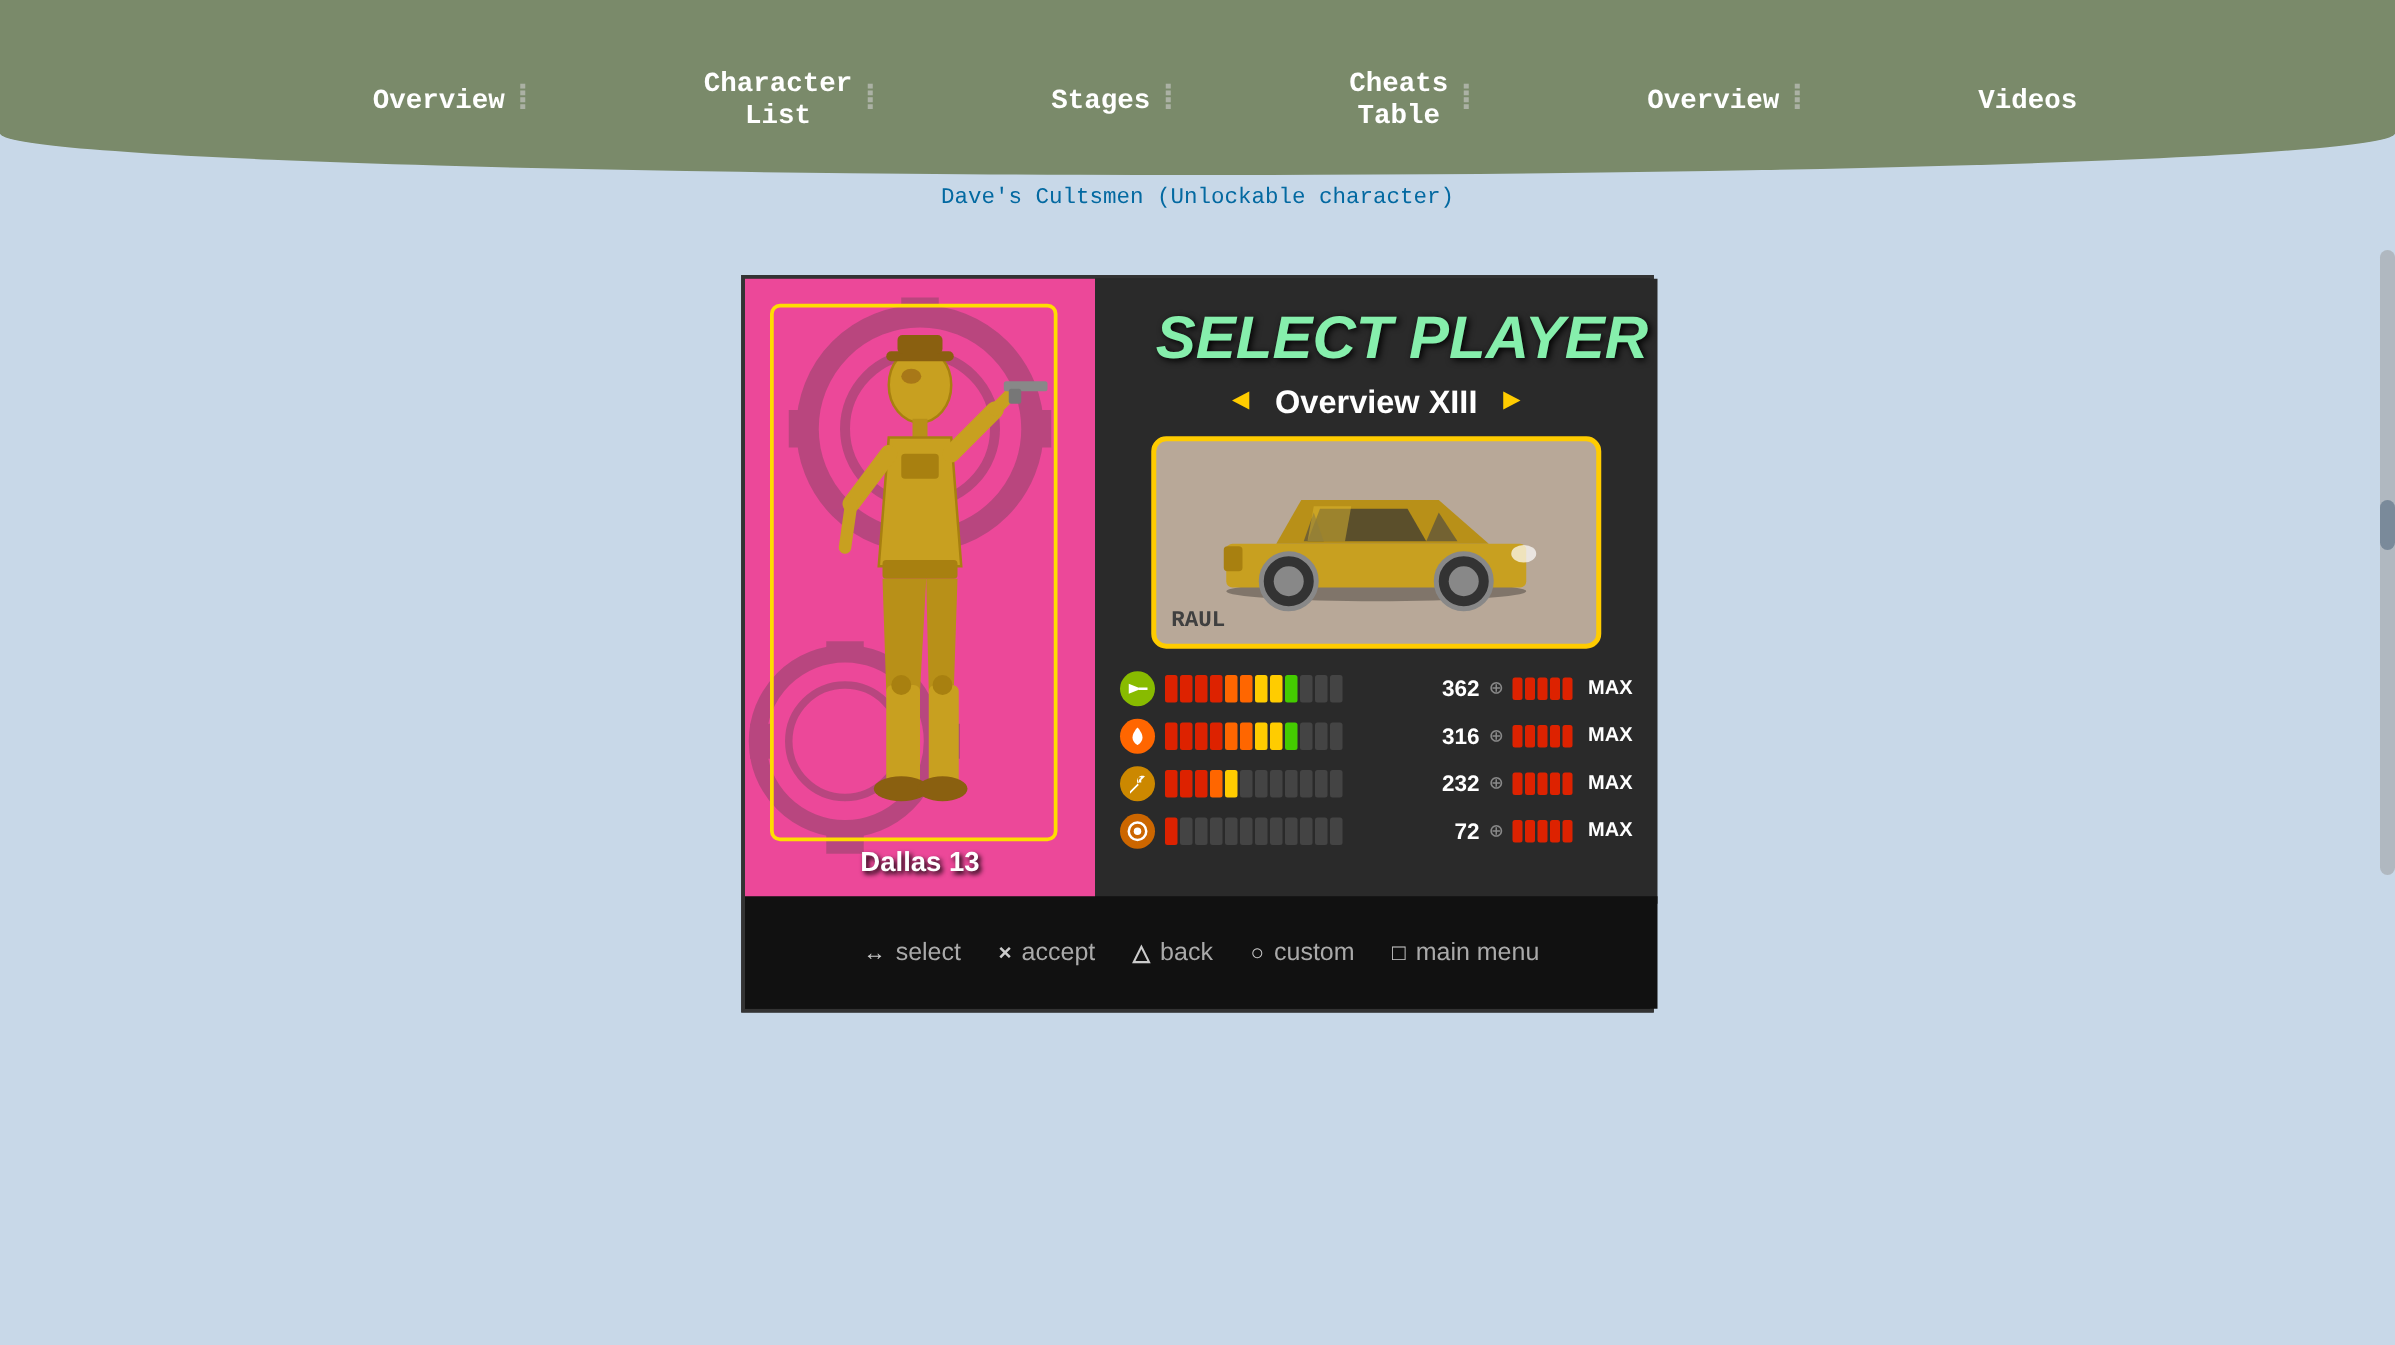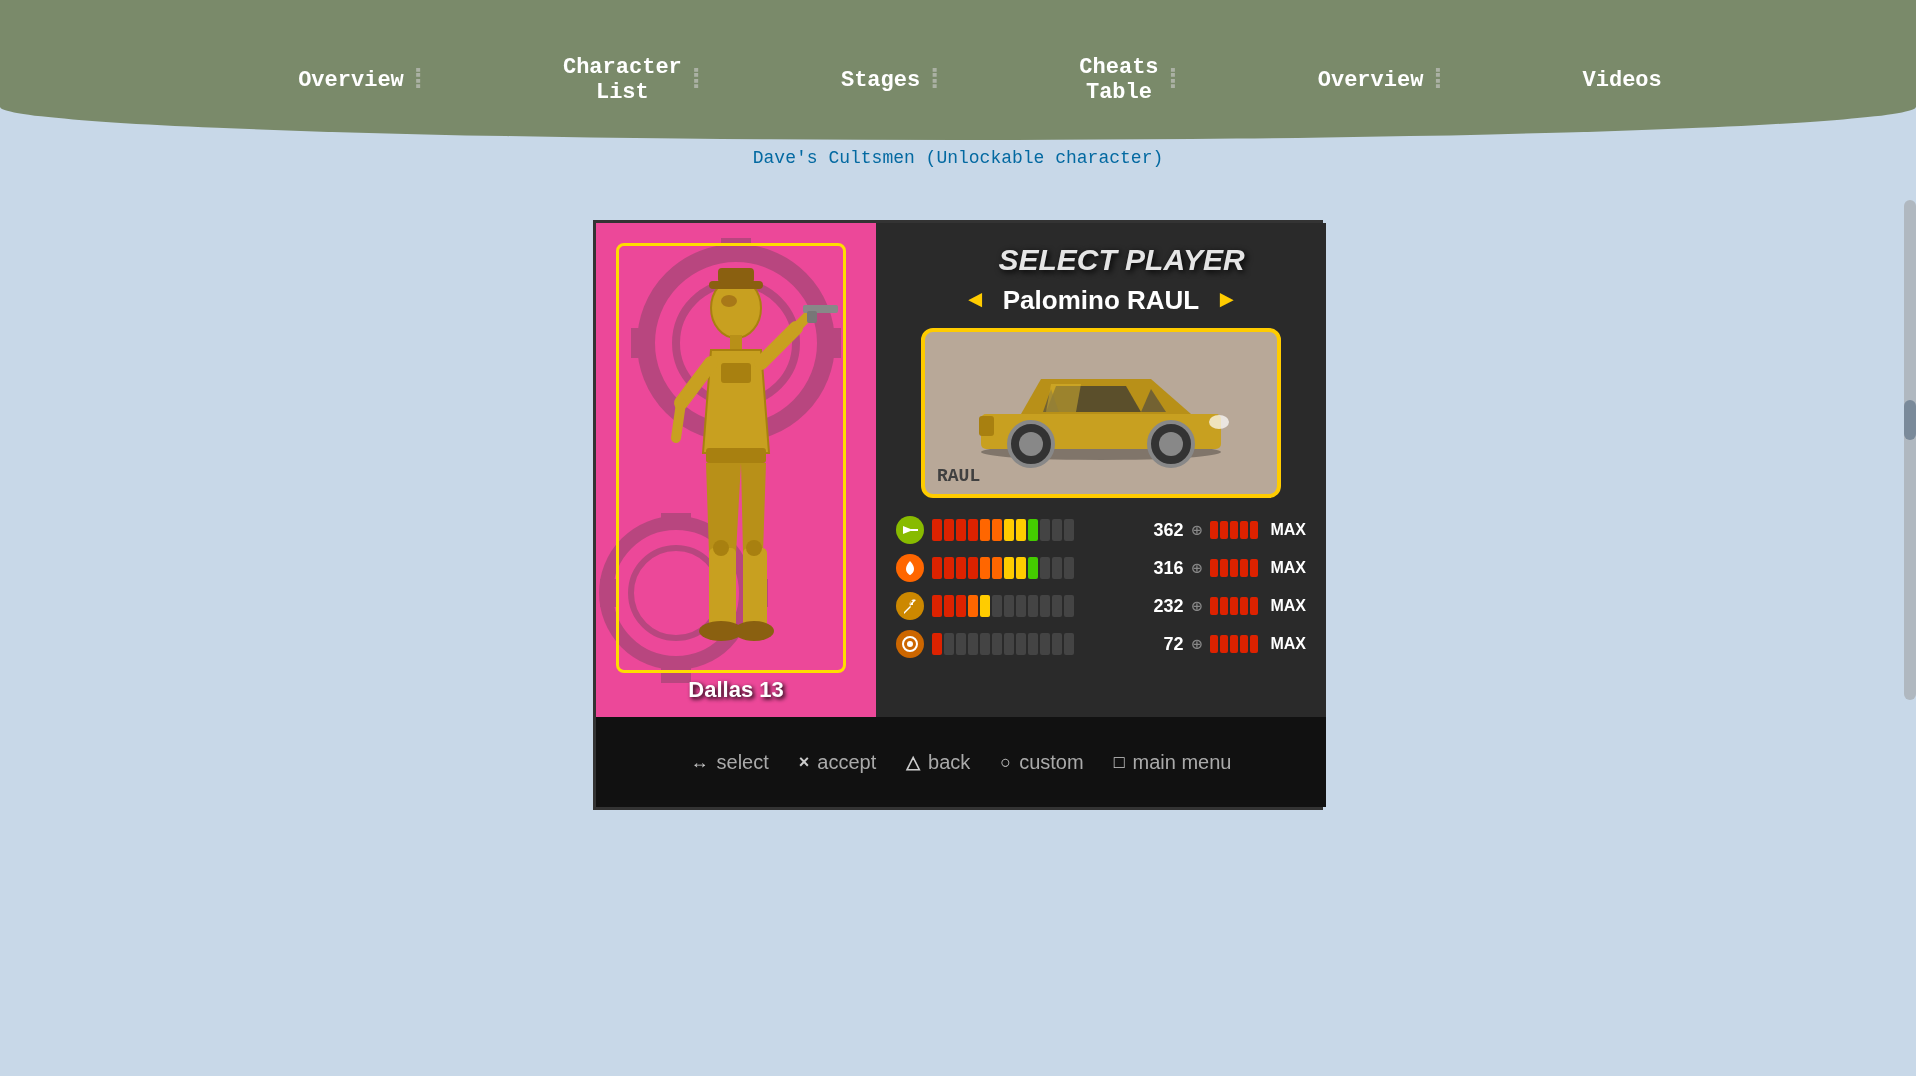--- a/index.html
+++ b/index.html
@@ -130,22 +130,22 @@
       position: absolute;
       top: 0;
       left: 280px;
       width: 450px;
       height: 500px;
       background: #2a2a2a;
     }
 
     .select-title {
       text-align: center;
-      color: #e5e5e5;
-      font-size: 30px;
+      color: #86efac;
+      font-size: 48px;
       font-weight: 900;
       font-family: Arial Black, sans-serif;
       padding-top: 20px;
       text-shadow: 2px 2px 6px #000;
       font-style: italic;
       margin-left: 41px;
     }
 
     .player-nav {
       display: flex;
@@ -412,21 +412,21 @@
 
     <div class="char-name">Dallas 13</div>
   </div>
 
   <div class="stats-panel">
 
     <div class="select-title">SELECT PLAYER</div>
 
     <div class="player-nav">
       <span class="nav-arrow">◄</span>
-      <span class="player-name">Palomino RAUL</span>
+      <span class="player-name">Overview XIII</span>
       <span class="nav-arrow">►</span>
     </div>
 
     <div class="car-box">
 
       <svg class="car-svg" viewBox="0 0 300 120">
 
         <ellipse cx="150" cy="108" rx="120" ry="8" fill="rgba(0,0,0,0.3)"></ellipse>
 
         <rect x="30" y="70" width="240" height="35" rx="5" fill="#c8a020"></rect>

